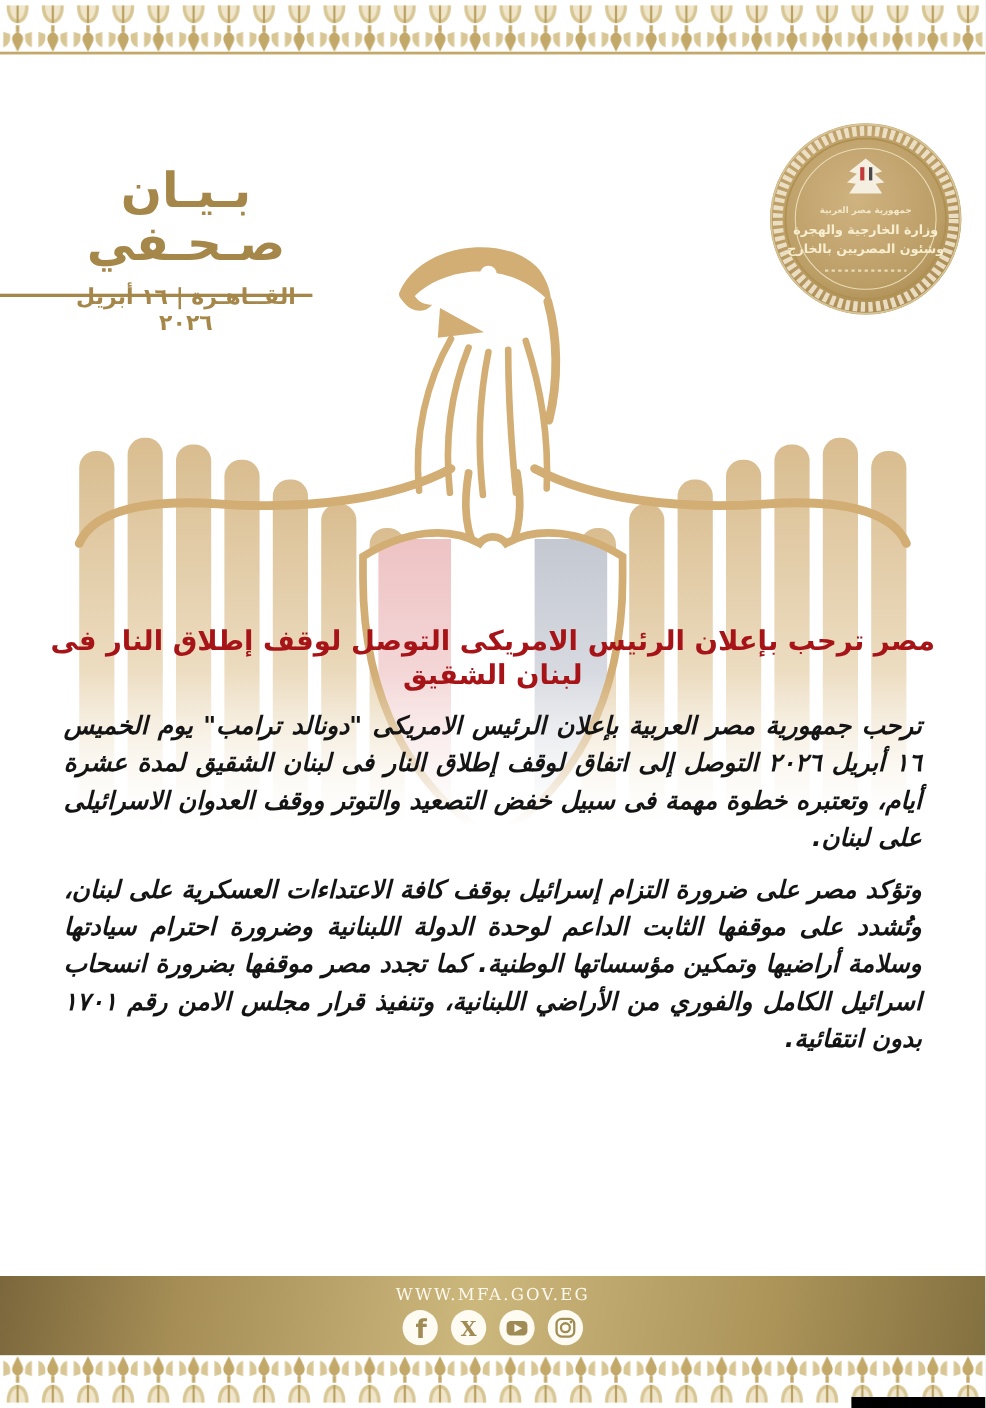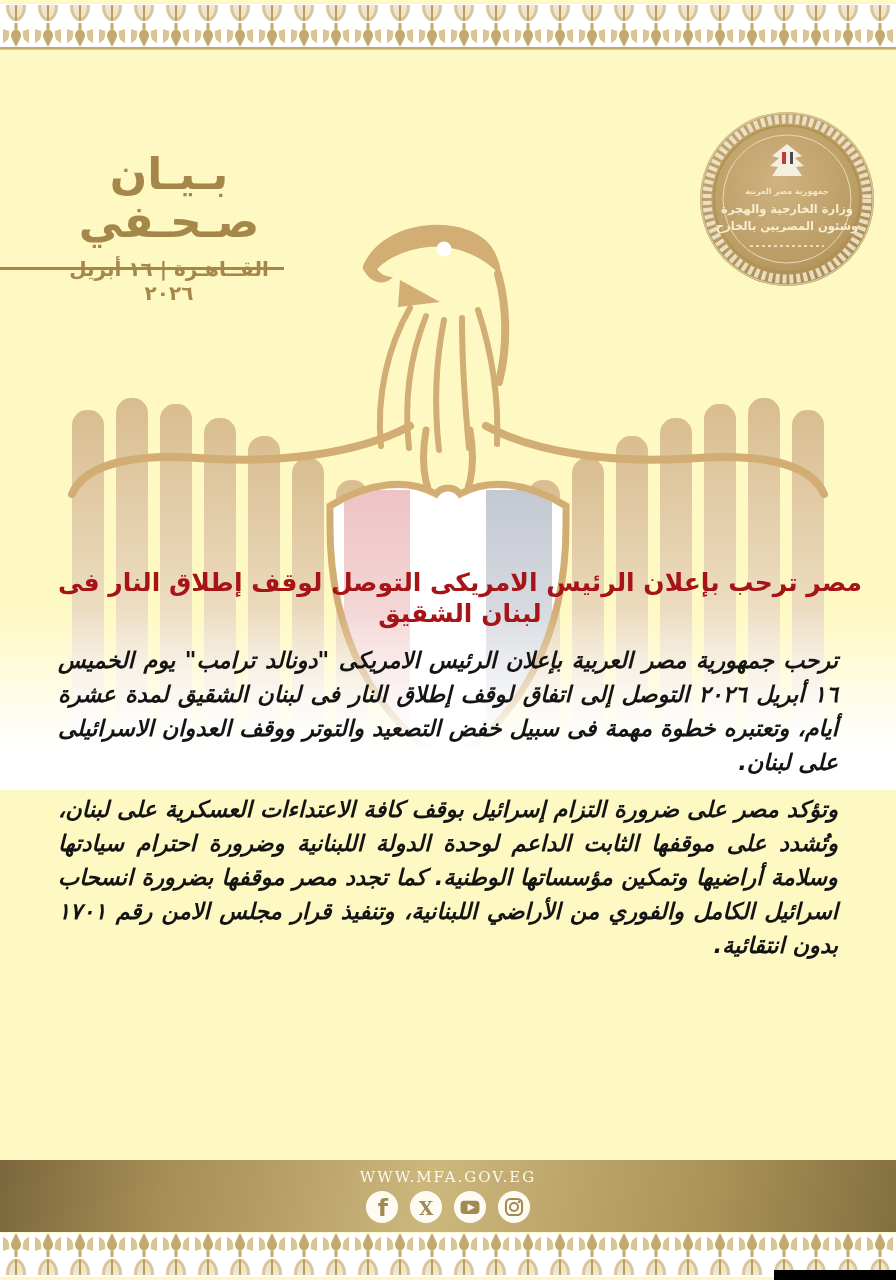--- a/index.html
+++ b/index.html
@@ -1,32 +1,32 @@
 <!DOCTYPE html>
 <html lang="ar"><head>
 <meta charset="utf-8">
 <style>
   html,body{margin:0;padding:0;background:#e9e9e9;}
-  .page{position:relative;width:896px;height:1280px;margin:0 auto;background:#fef9c3;overflow:hidden;
+  .page{position:relative;width:896px;height:1280px;margin:0 auto;background:#ffffff;overflow:hidden;
         font-family:"DejaVu Sans",sans-serif;}
   
   .border-top{position:absolute;left:0;top:4px;width:896px;height:46px;}
   .border-bottom{position:absolute;left:0;top:1232px;width:896px;height:46px;}
   
   .masthead{position:absolute;left:46px;top:150px;width:246px;text-align:center;z-index:3;}
   .doc-type{font-size:44px;font-weight:bold;color:#a5874a;line-height:1.1;}
   .dateline{margin-top:10px;font-size:20px;font-weight:bold;color:#a5874a;}
   .gold-rule{position:absolute;left:0;top:267px;width:284px;height:3px;background:#a5874a;z-index:3;}
   .seal{position:absolute;left:698px;top:110px;width:178px;height:178px;z-index:3;}
   
   .eagle{position:absolute;left:58px;top:214px;z-index:1;}
   .wm-fade{position:absolute;left:0;top:610px;width:896px;height:180px;z-index:2;
            background:linear-gradient(rgba(255,255,255,0),#ffffff 78%);}
   
-  .headline{position:absolute;left:52px;top:550px;width:816px;z-index:3;direction:rtl;
+  .headline{position:absolute;left:40px;top:550px;width:816px;z-index:3;direction:rtl;
             text-align:center;font-size:25px;font-weight:bold;color:#a61418;line-height:1.25;}
   .body-text{position:absolute;left:58px;top:643px;width:780px;z-index:3;direction:rtl;}
   .body-text p{margin:0 0 13px 0;font-size:22.5px;font-weight:bold;color:#141414;
                line-height:34px;text-align:justify;font-style:italic;}
   
   .footer-bar{position:absolute;left:0;top:1160px;width:896px;height:72px;z-index:3;
               background:linear-gradient(100deg,#7b673c 0%,#a58d55 18%,#ccb77d 48%,#ac9459 78%,#837040 100%);
               display:flex;flex-direction:column;align-items:center;justify-content:center;gap:4px;}
   .website{font-family:"DejaVu Serif",serif;font-size:15px;letter-spacing:2px;color:#fdf9ee;text-align:center;}
   .social-row{display:flex;gap:10px;}

